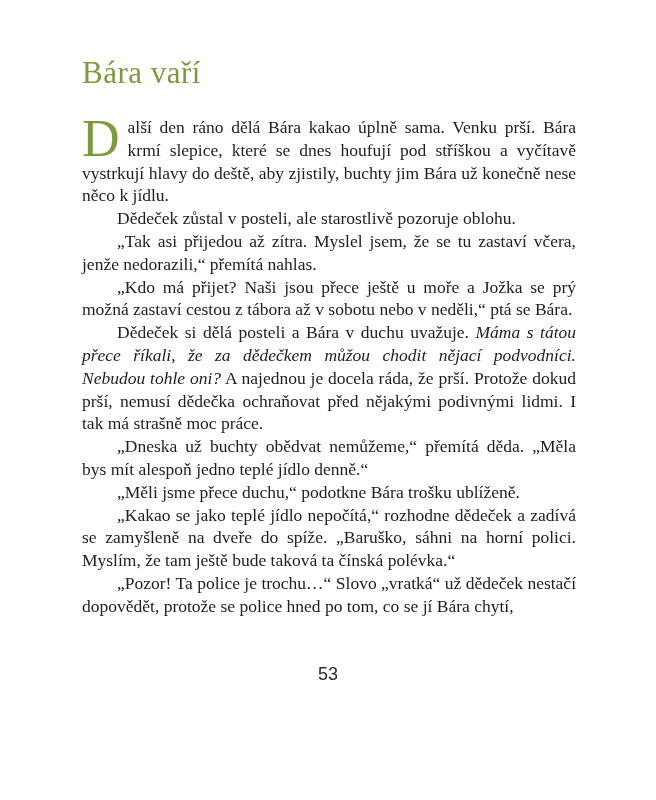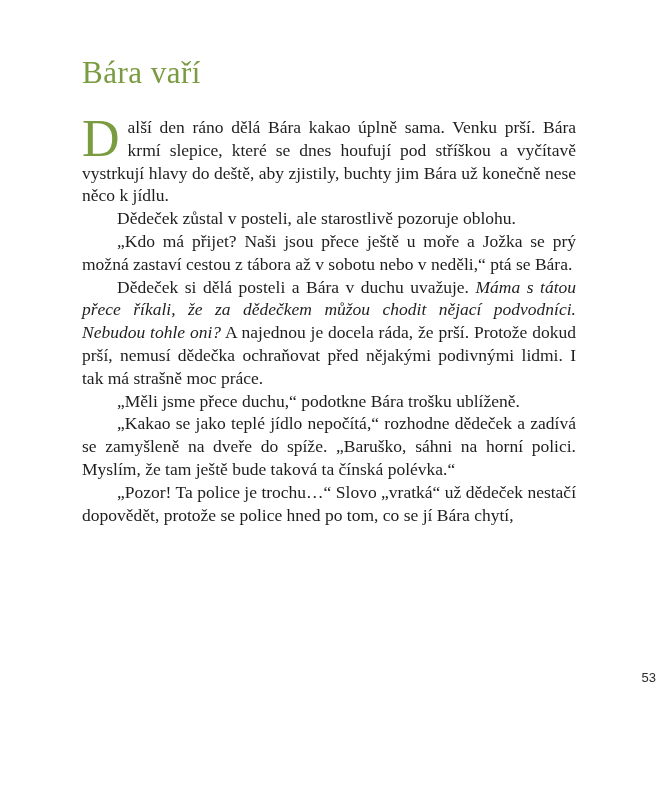--- a/index.html
+++ b/index.html
@@ -54,36 +54,38 @@
     font-size: 52px;
     line-height: 40px;
     padding: 3px 8px 0 0;
     font-weight: 400;
   }
   .page-number {
     position: absolute;
     bottom: 32px;
     left: 0;
     width: 100%;
-    text-align: right;
+    text-align: center;
     font-family: "Liberation Sans", sans-serif;
-    font-size: 13px;
+    font-size: 18px;
     color: #2b2b2b;
   }
 </style>
 </head>
 <body>
 
 <div class="page" lang="cs">
   <div class="text-column">
     <h1 class="chapter-title">Bára vaří</h1>
     <div class="body-text" id="body-text">
         <p><span class="drop-cap">D</span><span>alší den ráno dělá Bára kakao úplně sama. Venku prší. Bára krmí slepice, které se dnes houfují pod stříškou a vyčítavě vystrkují hlavy do deště, aby zjistily, buchty jim Bára už konečně nese něco k jídlu.</span></p>
         <p class="indent"><span>Dědeček zůstal v posteli, ale starostlivě pozoruje oblohu.</span></p>
+        <p class="indent"><span>„Tak asi přijedou až zítra. Myslel jsem, že se tu zastaví včera, jenže nedorazili,“ přemítá nahlas.</span></p>
         <p class="indent"><span>„Kdo má přijet? Naši jsou přece ještě u moře a Jožka se prý možná zastaví cestou z tábora až v sobotu nebo v neděli,“ ptá se Bára.</span></p>
         <p class="indent"><span>Dědeček si dělá posteli a Bára v duchu uvažuje. </span><span class="italic">Máma s tátou přece říkali, že za dědečkem můžou chodit nějací podvodníci. Nebudou tohle oni?</span><span> A najednou je docela ráda, že prší. Protože dokud prší, nemusí dědečka ochraňovat před nějakými podivnými lidmi. I tak má strašně moc práce.</span></p>
+        <p class="indent"><span>„Dneska už buchty obědvat nemůžeme,“ přemítá děda. „Měla bys mít alespoň jedno teplé jídlo denně.“</span></p>
         <p class="indent"><span>„Měli jsme přece duchu,“ podotkne Bára trošku ublíženě.</span></p>
         <p class="indent"><span>„Kakao se jako teplé jídlo nepočítá,“ rozhodne dědeček a zadívá se zamyšleně na dveře do spíže. „Baruško, sáhni na horní polici. Myslím, že tam ještě bude taková ta čínská polévka.“</span></p>
         <p class="indent"><span>„Pozor! Ta police je trochu…“ Slovo „vratká“ už dědeček nestačí dopovědět, protože se police hned po tom, co se jí Bára chytí,</span></p>
       </div>
   </div>
   <div class="page-number">53</div>
 </div>
 
 </body></html>

